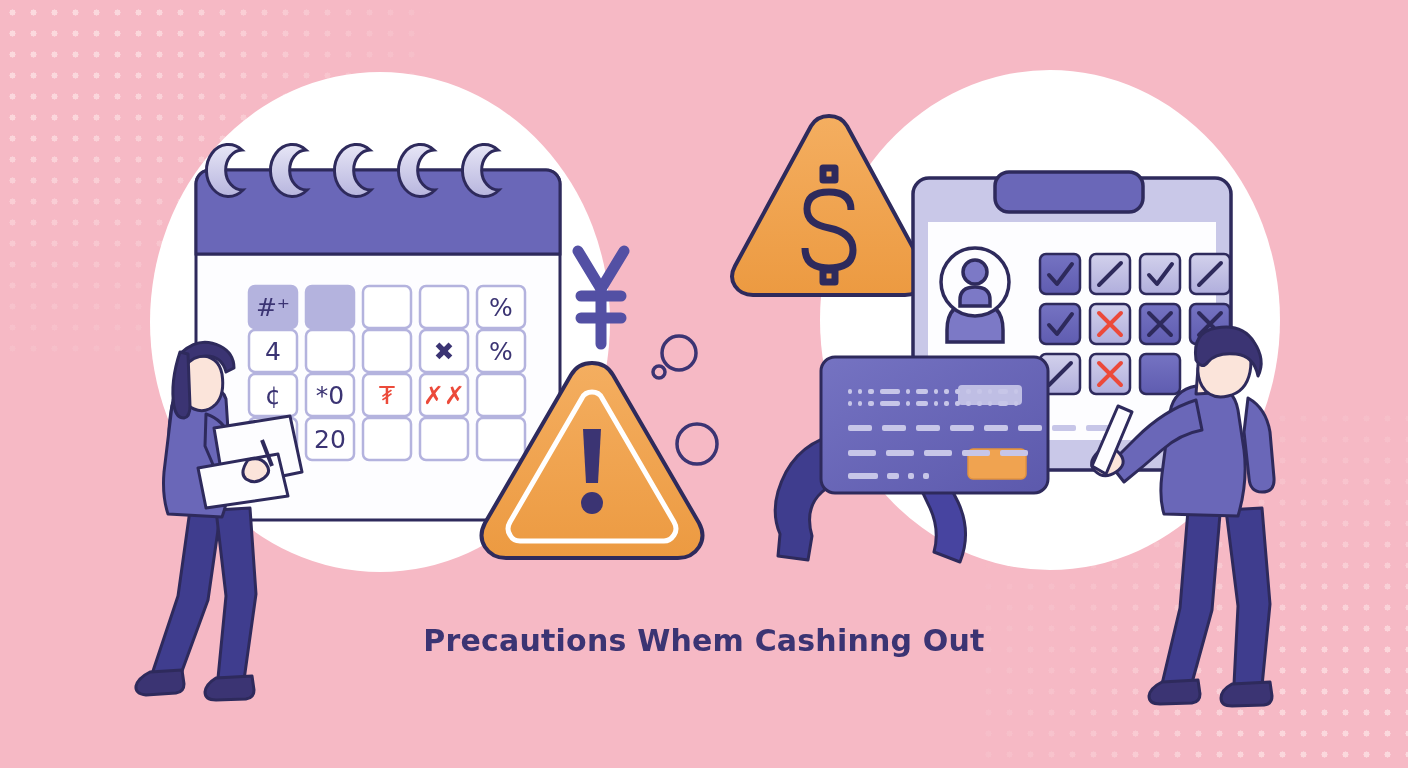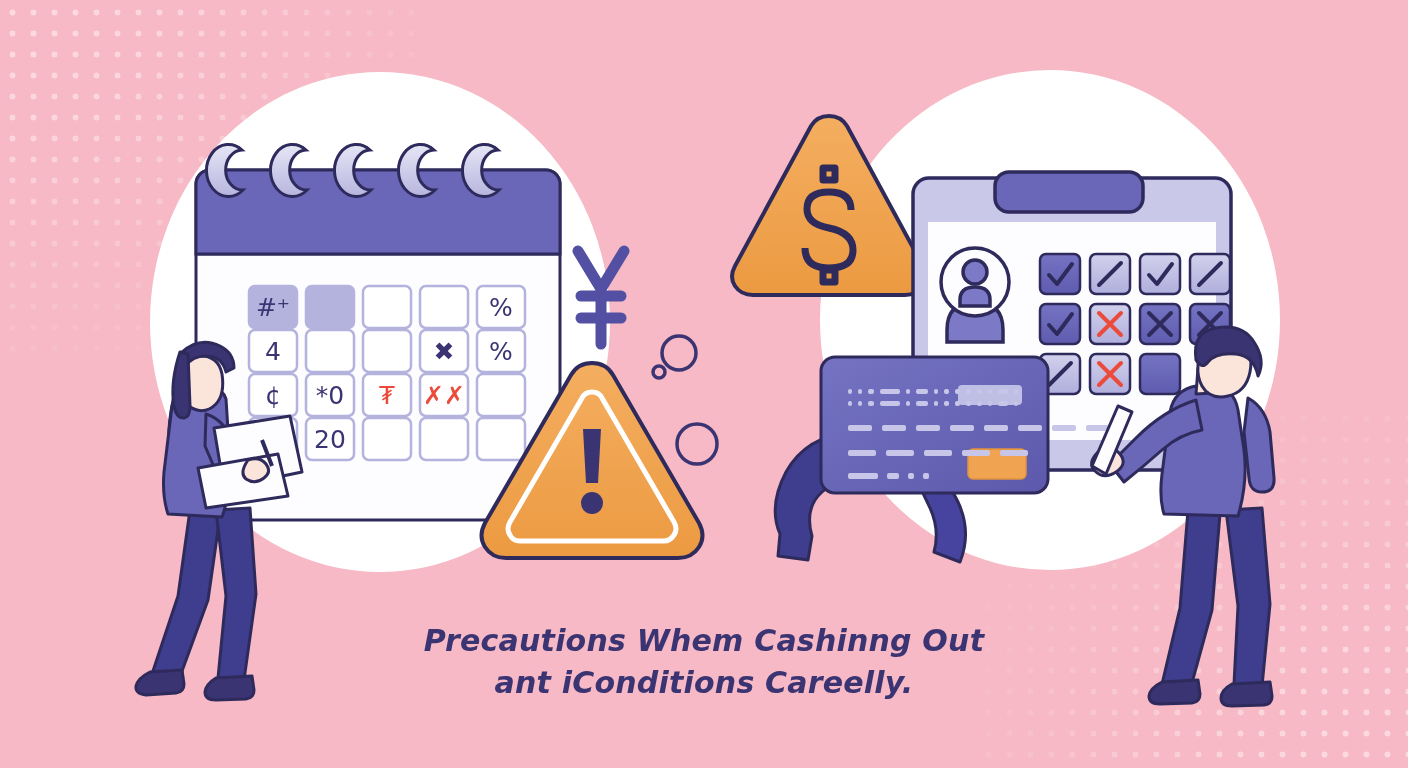--- a/index.html
+++ b/index.html
@@ -31,21 +31,21 @@
   #blob-left{left:150px;top:72px;width:460px;height:500px;}
   #blob-right{left:820px;top:70px;width:460px;height:500px;}
 
   svg.layer{position:absolute;left:0;top:0;width:1408px;height:768px;overflow:visible;}
 
   
   #caption{
     position:absolute;left:0;right:0;top:620px;text-align:center;
     font-family:"DejaVu Sans", sans-serif;
     font-weight:bold;font-size:30px;line-height:42px;
-    color:#3b3473;letter-spacing:.2px;font-style:italic;
+    color:#3b3473;letter-spacing:.2px;
   }
   #caption div{white-space:nowrap;}
 </style>
 </head>
 <body>
 
 <div id="stage">
 
   <div class="halftone ht-tl"></div>
   <div class="halftone ht-br"></div>
@@ -297,16 +297,15 @@
       <path d="M1092 466 l26 -60 l14 6 l-26 62 z" fill="#FDFDFF"></path>
 
       <path d="M1198 368 l30 -2 l2 26 l-34 2 z" fill="#FBE4DA"></path>
       <path d="M1206 338 q20 -10 34 2 q14 12 10 32 q-4 20 -22 24 q-18 4 -26 -10 q-10 -18 4 -48 z" fill="#FBE4DA"></path>
       <path d="M1196 360 q-4 -28 20 -32 q26 -5 38 14 q12 18 4 34 q-4 -20 -22 -22 q-20 -2 -28 8 q-6 8 -12 -2 z" fill="#3B3473"></path>
     </g>
   </svg>
 
   <div id="caption">
     <div>Precautions Whem Cashinng Out</div>
-    <div>ant iConditions Careelly.</div>
   </div>
 
 </div>
 
 </body></html>

